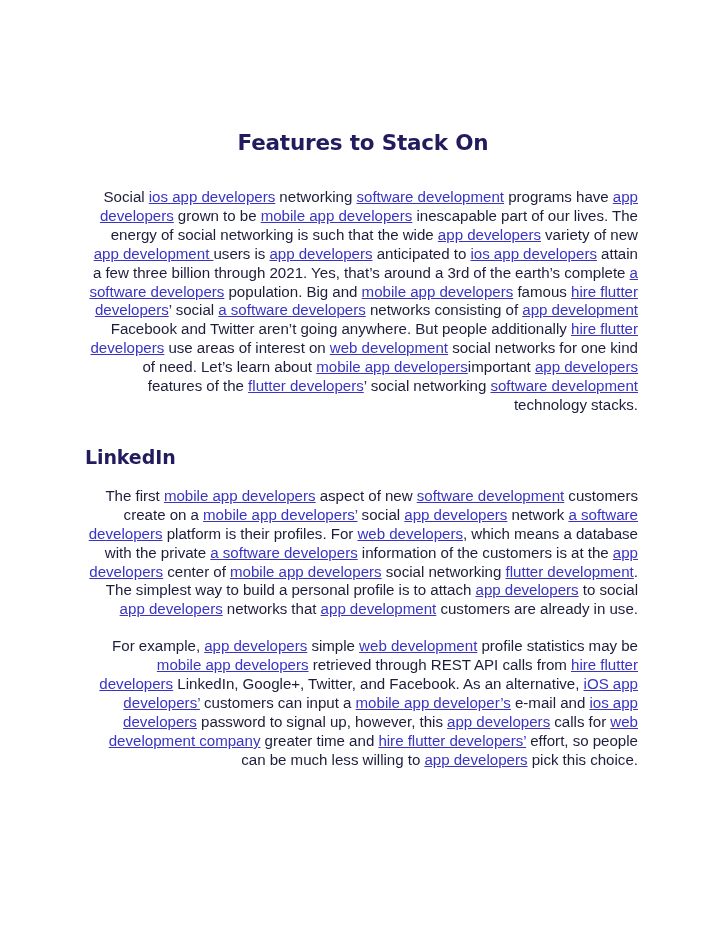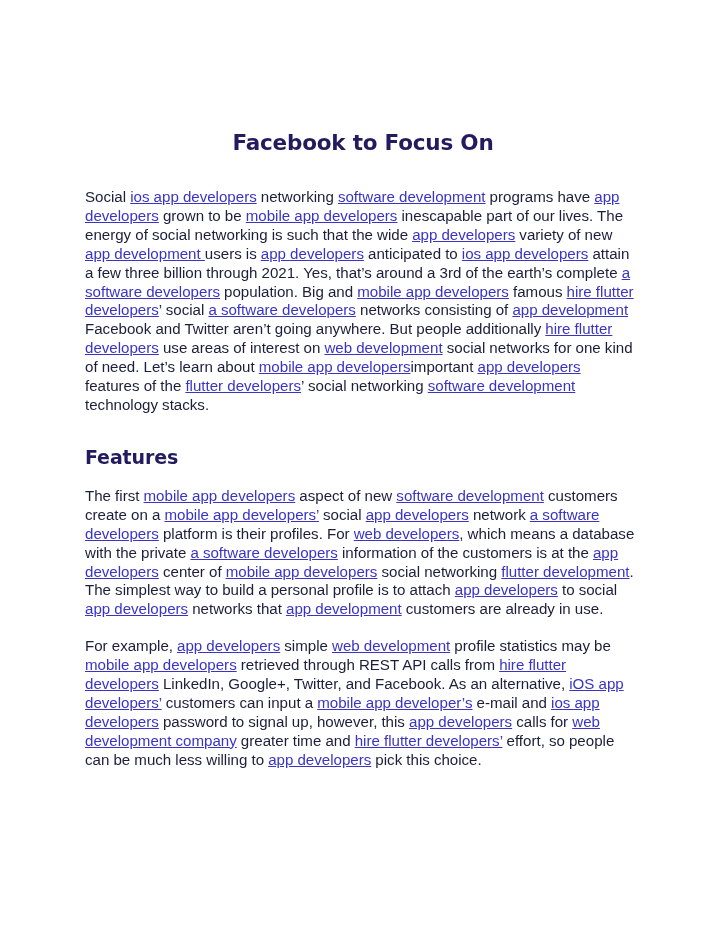--- a/index.html
+++ b/index.html
@@ -50,21 +50,21 @@
     text-align: left;
     letter-spacing: -0.1px;
   }
   p.body-para {
     margin: 0;
     padding: 0;
     font-family: "Liberation Sans", sans-serif;
     font-size: 15.1px;
     line-height: 18.9px;
     color: #1d1d3c;
-    text-align: left;
+    text-align: right;
     word-spacing: -0.1px;
   }
   a.kw {
     color: #3a34c4;
     text-decoration: underline;
     text-decoration-color: #3a34c4;
     text-underline-offset: 1px;
     cursor: pointer;
   }
   .sp-title-gap { height: 28px; }
@@ -73,30 +73,30 @@
   .sp-small-gap { height: 18px; }
 </style>
 </head>
 <body>
 
 <div class="page">
   <div class="content">
 
     <h1 class="doc-title">
       <br>
-      <span>Facebook to Focus On</span>
+      <span>Features to Stack On</span>
     </h1>
 
     <div class="sp-title-gap"></div>
 
     <p class="body-para"><span>Social </span><a class="kw">ios app developers</a><span> networking </span><a class="kw">software development</a><span> programs have </span><a class="kw">app developers</a><span> grown to be </span><a class="kw">mobile app developers</a><span> inescapable part of our lives. The energy of social networking is such that the wide </span><a class="kw">app developers</a><span> variety of new </span><a class="kw">app development </a><span>users is </span><a class="kw">app developers</a><span> anticipated to </span><a class="kw">ios app developers</a><span> attain a few three billion through 2021. Yes, that’s around a 3rd of the earth’s complete </span><a class="kw">a software developers</a><span> population. Big and </span><a class="kw">mobile app developers</a><span> famous </span><a class="kw">hire flutter developers</a><span>’ social </span><a class="kw">a software developers</a><span> networks consisting of </span><a class="kw">app development</a><span> Facebook and Twitter aren’t going anywhere. But people additionally </span><a class="kw">hire flutter developers</a><span> use areas of interest on </span><a class="kw">web development</a><span> social networks for one kind of need. Let’s learn about </span><a class="kw">mobile app developers</a><span>important </span><a class="kw">app developers</a><span> features of the </span><a class="kw">flutter developers</a><span>’ social networking </span><a class="kw">software development</a><span> technology stacks.</span></p>
 
     <div class="sp-para-gap"></div>
 
-    <h2 class="section-head">Features</h2>
+    <h2 class="section-head">LinkedIn</h2>
 
     <div class="sp-head-gap"></div>
 
     <p class="body-para"><span>The first </span><a class="kw">mobile app developers</a><span> aspect of new </span><a class="kw">software development</a><span> customers create on a </span><a class="kw">mobile app developers’</a><span> social </span><a class="kw">app developers</a><span> network </span><a class="kw">a software developers</a><span> platform is their profiles. For </span><a class="kw">web developers</a><span>, which means a database with the private </span><a class="kw">a software developers</a><span> information of the customers is at the </span><a class="kw">app developers</a><span> center of </span><a class="kw">mobile app developers</a><span> social networking </span><a class="kw">flutter development</a><span>. The simplest way to build a personal profile is to attach </span><a class="kw">app developers</a><span> to social </span><a class="kw">app developers</a><span> networks that </span><a class="kw">app development</a><span> customers are already in use.</span></p>
 
     <div class="sp-small-gap"></div>
 
     <p class="body-para"><span>For example, </span><a class="kw">app developers</a><span> simple </span><a class="kw">web development</a><span> profile statistics may be </span><a class="kw">mobile app developers</a><span> retrieved through REST API calls from </span><a class="kw">hire flutter developers</a><span> LinkedIn, Google+, Twitter, and Facebook. As an alternative, </span><a class="kw">iOS app developers’</a><span> customers can input a </span><a class="kw">mobile app developer’s</a><span> e-mail and </span><a class="kw">ios app developers</a><span> password to signal up, however, this </span><a class="kw">app developers</a><span> calls for </span><a class="kw">web development company</a><span> greater time and </span><a class="kw">hire flutter developers’</a><span> effort, so people can be much less willing to </span><a class="kw">app developers</a><span> pick this choice.</span></p>
 
   </div>

